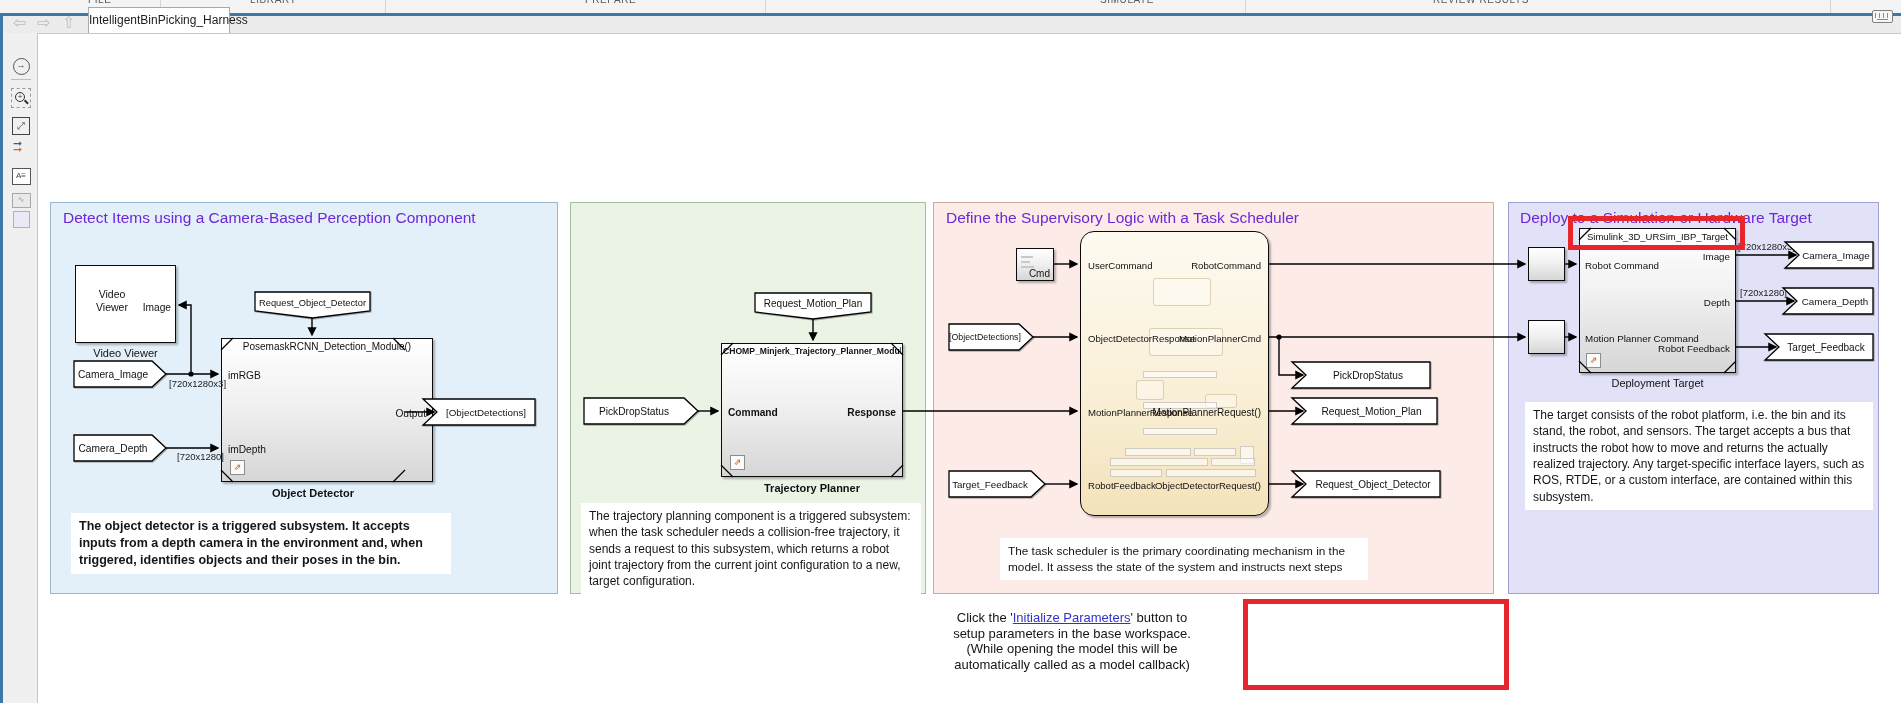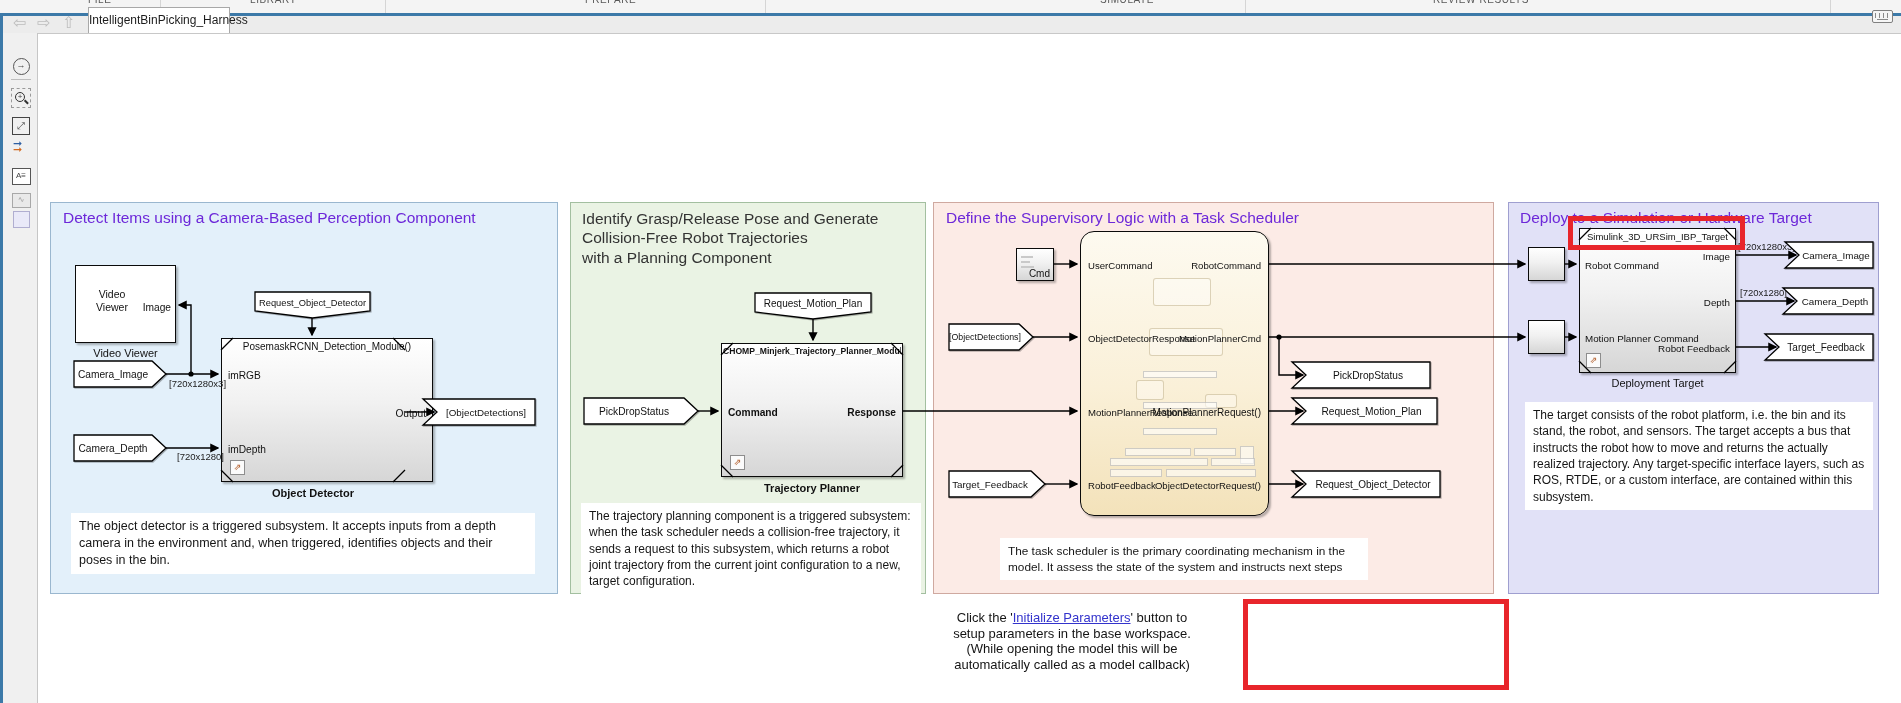--- a/index.html
+++ b/index.html
@@ -140,28 +140,23 @@
     <span class="plabel" style="left:6px;top:36px;">imRGB</span>
     <span class="plabel" style="left:6px;top:110px;">imDepth</span>
     <span class="plabel" style="right:6px;top:74px;">Output</span>
     <span class="badge" style="left:8px;top:121px;">⇗</span>
   </div>
   <div class="cap" style="left:221px;top:487px;width:184px;font-weight:bold;">Object Detector</div>
 
   <div class="dim" style="left:169px;top:378px;">[720x1280x3]</div>
   <div class="dim" style="left:177px;top:451px;">[720x1280]</div>
 
-  <div class="desc" style="left:71px;top:513px;width:464px;">The object detector is a triggered subsystem. It accepts inputs from a depth camera in the environment and, when triggered, identifies objects and their poses in the bin.</div>
+  <div class="desc" style="left:71px;top:513px;width:380px;font-weight:bold;">The object detector is a triggered subsystem. It accepts inputs from a depth camera in the environment and, when triggered, identifies objects and their poses in the bin.</div>
 
   <div class="panel" style="left:570px;top:202px;width:356px;height:392px;background:#eaf3e4;border-color:#a3bfa0;"></div>
-  <div style="position:absolute;left:582px;top:209px;font-size:15.5px;color:#333;line-height:1.25;">
-    <div>Identify Grasp/Release Pose and Generate</div>
-    <div>Collision-Free Robot Trajectories</div>
-    <div>with a Planning Component</div>
-  </div>
 
   <div class="blk" style="left:721px;top:343px;width:182px;height:134px;">
     <div class="blkhdr" style="font-size:8.6px;font-weight:bold;">CHOMP_Minjerk_Trajectory_Planner_Module()</div>
     <span class="plabel" style="left:6px;top:68px;font-weight:bold;">Command</span>
     <span class="plabel" style="right:6px;top:68px;font-weight:bold;">Response</span>
     <span class="badge" style="left:8px;top:111px;">⇗</span>
   </div>
   <div class="cap" style="left:721px;top:482px;width:182px;font-weight:bold;">Trajectory Planner</div>
 
   <div class="desc" style="left:581px;top:503px;width:340px;font-size:12px;">The trajectory planning component is a triggered subsystem: when the task scheduler needs a collision-free trajectory, it sends a request to this subsystem, which returns a robot joint trajectory from the current joint configuration to a new, target configuration.</div>

